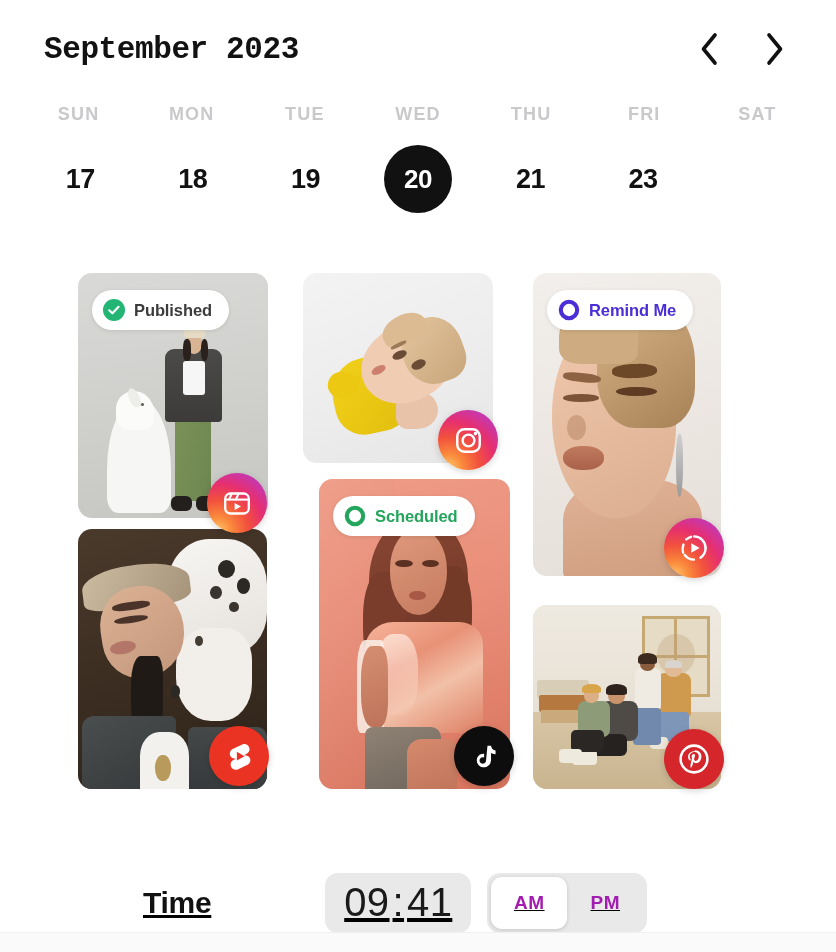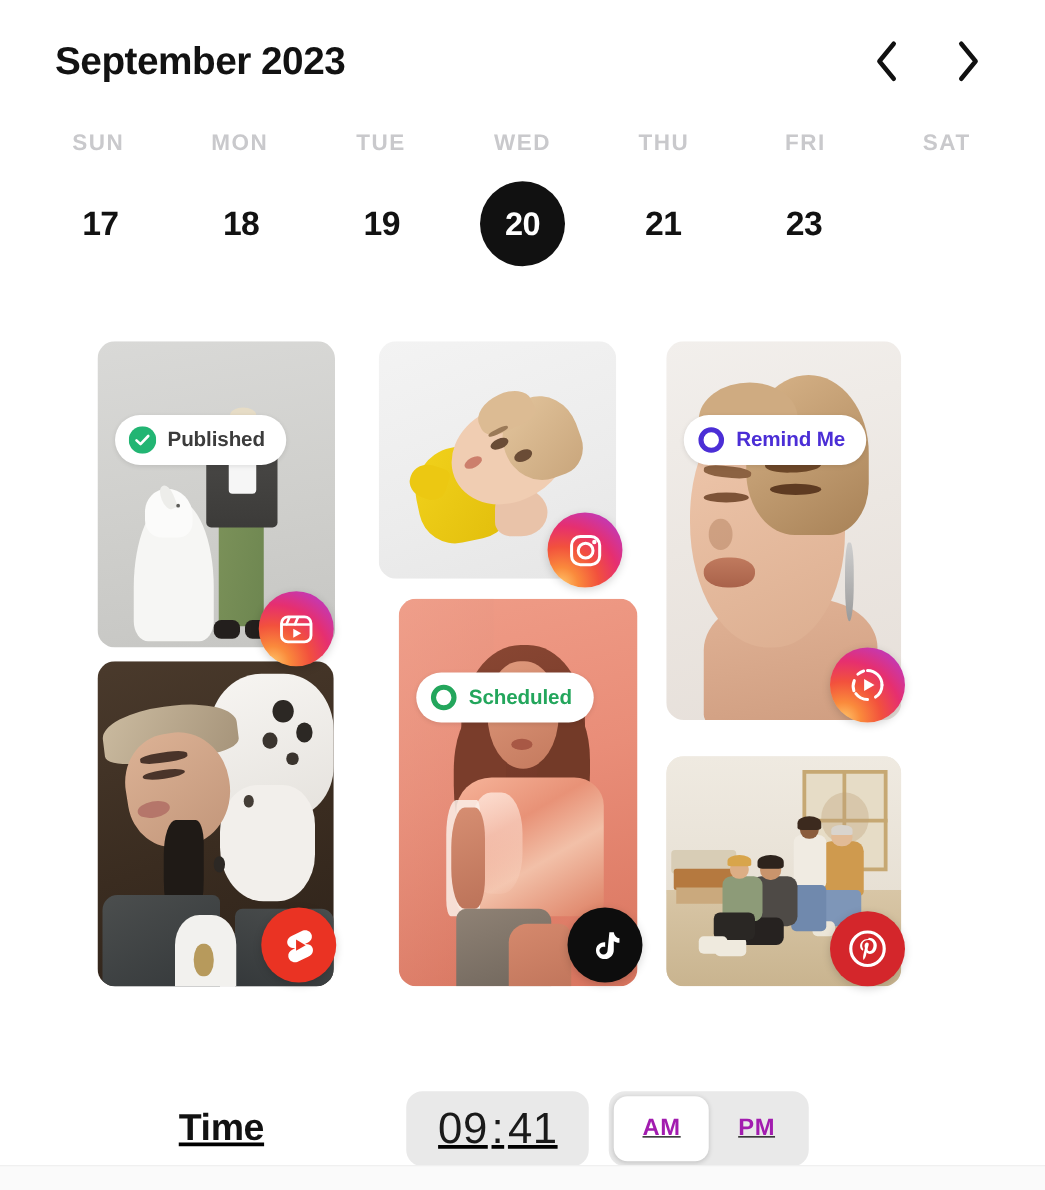--- a/index.html
+++ b/index.html
@@ -21,20 +21,21 @@
     position: absolute;
     left: 0; top: 0; width: 836px; height: 98px;
     display: flex; align-items: center; justify-content: space-between;
     padding: 0 42px 0 44px;
   }
   .month-title {
     font-size: 31px;
     font-weight: 700;
     letter-spacing: -0.4px;
     color: #121212;
+    font-family: Liberation Mono, monospace;
   }
   .nav-arrows { display: flex; align-items: center; gap: 28px; }
   .nav-btn {
     width: 38px; height: 38px;
     display: flex; align-items: center; justify-content: center;
     background: transparent; border: none; cursor: pointer;
   }
   .nav-btn svg { display: block; }
 
   
@@ -98,21 +99,20 @@
     position: absolute;
     top: 17px; left: 14px;
     height: 40px;
     display: flex; align-items: center; gap: 9px;
     padding: 0 17px 0 11px;
     background: #ffffff;
     border-radius: 22px;
     box-shadow: 0 1px 4px rgba(0,0,0,0.10);
     z-index: 6;
     white-space: nowrap;
-    margin-top: 42px;
   }
   .status-label { font-size: 16.5px; font-weight: 700; letter-spacing: -0.1px; }
   .badge-ic { width: 22px; height: 22px; flex: 0 0 22px; display:block; }
 
   
   .net-badge {
     position: absolute;
     width: 60px; height: 60px;
     border-radius: 50%;
     display: flex; align-items: center; justify-content: center;
@@ -142,21 +142,21 @@
     margin-left: 114px;
     background: #e9e9e9;
     border-radius: 13px;
     height: 60px; min-width: 146px;
     display: flex; align-items: center; justify-content: center;
     gap: 3px;
     padding: 0 17px;
     cursor: pointer;
   }
   .time-digits {
-    font-size: 35px; font-weight: 400; color: #1a1a1a;
+    font-size: 40px; font-weight: 400; color: #1a1a1a;
     letter-spacing: 0.4px;
   }
   .ampm-toggle {
     margin-left: 16px;
     background: #e9e9e9;
     border-radius: 13px;
     height: 60px;
     display: flex; align-items: center;
     padding: 4px;
     position: relative;

